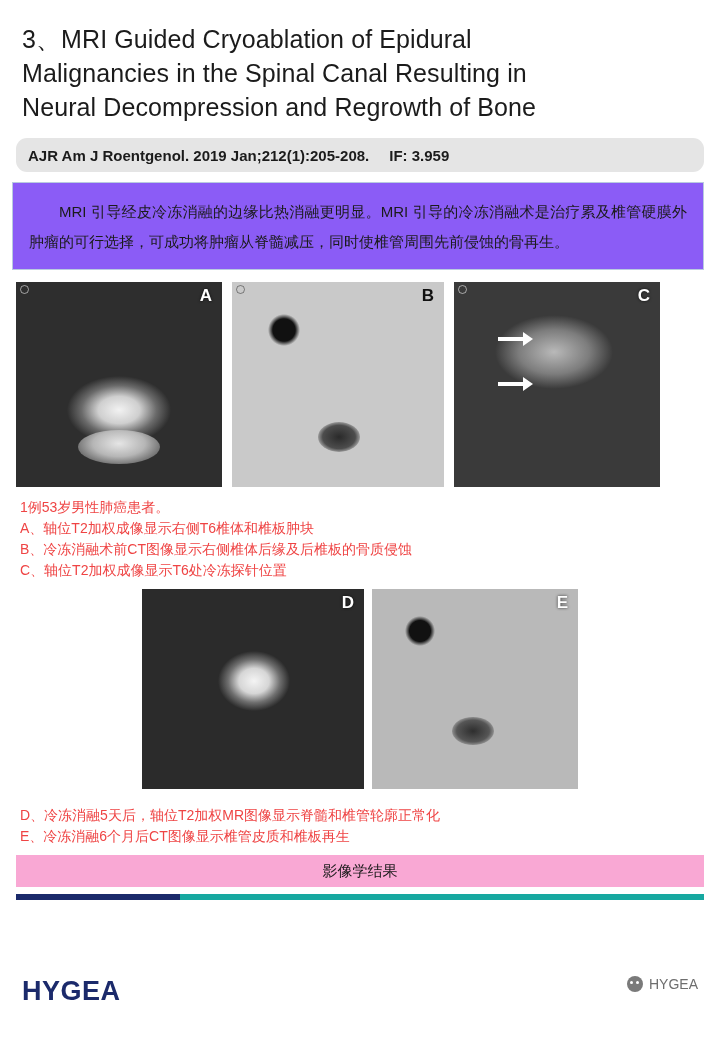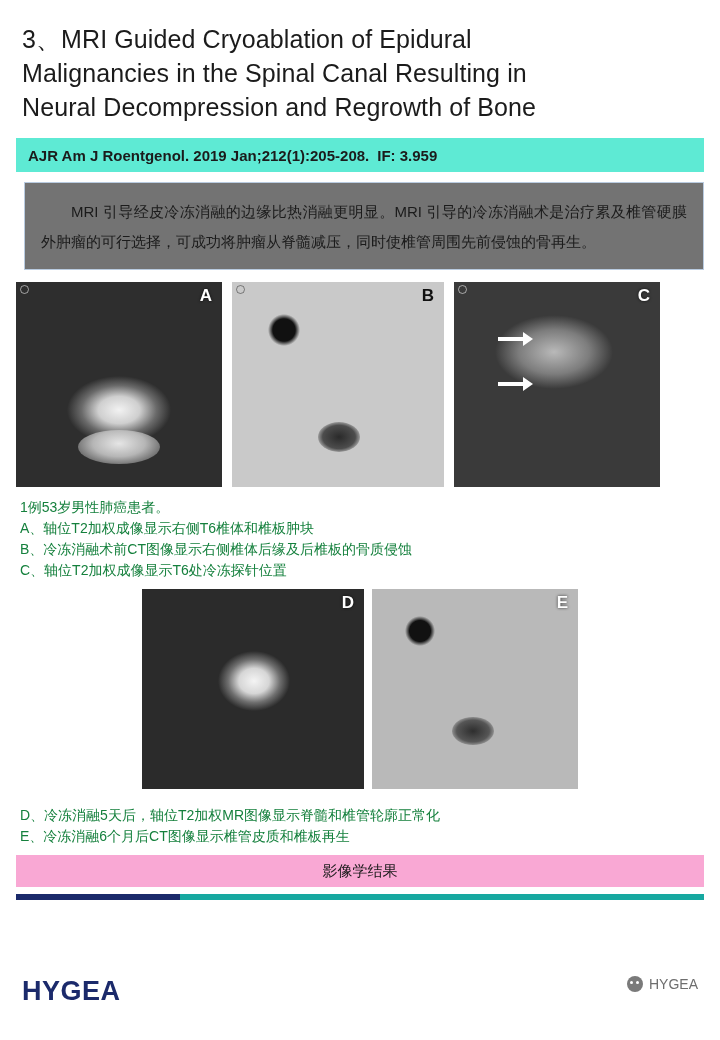--- a/index.html
+++ b/index.html
@@ -30,44 +30,45 @@
     line-height: 34px;
     font-weight: 400;
     color: #1b1b1b;
     letter-spacing: 0.1px;
     white-space: nowrap;
   }
 
   
   .citation-bar {
     margin: 8px 16px 0 16px;
-    background: #5eead4;
+    background: #e5e5e5;
     height: 34px;
     display: flex;
     align-items: center;
     padding-left: 12px;
     box-sizing: border-box;
+    border-radius: 11px;
   }
   .citation-text {
     font-size: 15px;
     font-weight: 700;
     color: #1b1b1b;
   }
   .citation-if {
     font-size: 15px;
     font-weight: 700;
     color: #1b1b1b;
-    margin-left: 8px;
+    margin-left: 20px;
   }
 
   
   .abstract-box {
-    margin: 10px 16px 0 24px;
+    margin: 10px 16px 0 12px;
     border: 1px solid #b9cbe0;
-    background: #737373;
+    background: #8b5cf6;
     padding: 14px 16px 12px 16px;
     box-sizing: border-box;
   }
   .abstract-text {
     font-size: 15px;
     line-height: 30px;
     color: #1b1b1b;
     text-align: justify;
     text-indent: 2em;
   }
@@ -176,21 +177,21 @@
   }
   .corner-mark.dark { border-color: rgba(0,0,0,0.4); }
 
   
   .caption-block {
     margin: 10px 16px 0 20px;
   }
   .caption-line {
     font-size: 14px;
     line-height: 21px;
-    color: #15803d;
+    color: #ef4444;
   }
 
   
   .figure-row-2 {
     margin: 8px 0 0 0;
     display: flex;
     justify-content: center;
     gap: 8px;
     height: 200px;
   }

